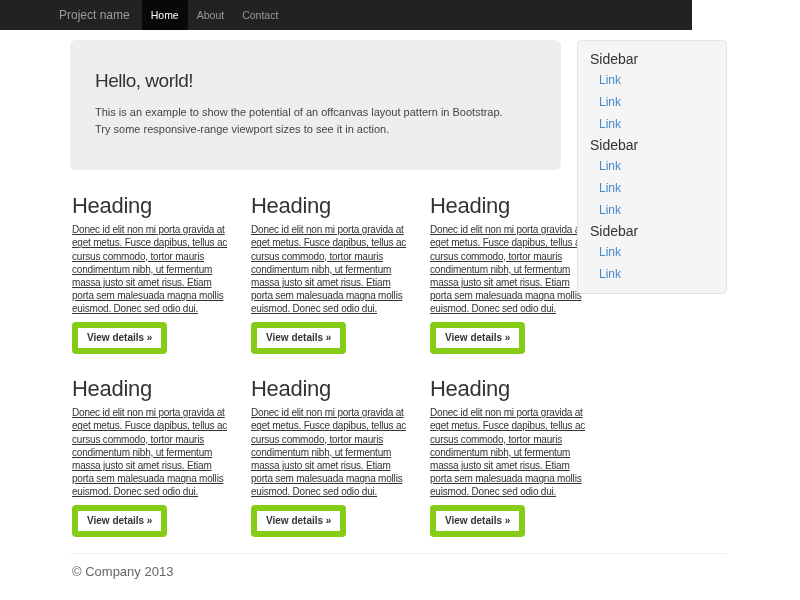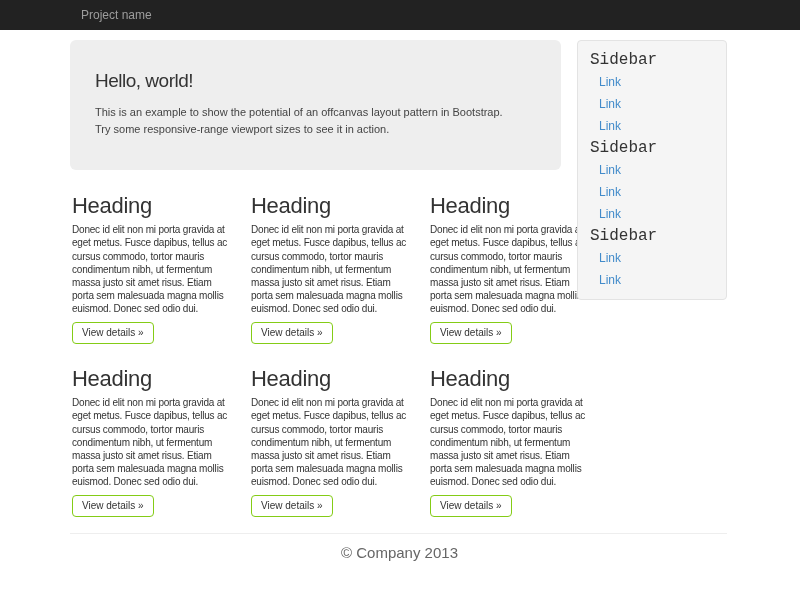--- a/index.html
+++ b/index.html
@@ -10,22 +10,22 @@
     color:#333333;
     overflow:hidden;
   }
 
   
   .navbar {
     height:30px;
     background:#222222;
     display:flex;
     align-items:stretch;
-    padding-left:70px;
-    width:800px;
+    padding-left:48px;
+    width:692px;
   }
   .brand {
     color:#9d9d9d;
     font-size:12px;
     line-height:30px;
     padding:0 12px 0 11px;
     white-space:nowrap;
     cursor:pointer;
   }
   .nav { display:flex; list-style:none; }
@@ -87,74 +87,78 @@
     margin-bottom:5px;
   }
   .card p {
     font-size:10px;
     line-height:13.2px;
     letter-spacing:-0.2px;
     color:#333333;
     height:93px;
     overflow:hidden;
     margin-bottom:6px;
+    text-decoration:underline;
   }
   .btn {
     display:inline-block;
     background:#ffffff;
-    border:1px solid #84cc16;
+    border:6px solid #84cc16;
     border-radius:4px;
     padding:3px 9px;
     font-size:10px;
-    font-weight:400;
+    font-weight:700;
     line-height:14px;
     color:#333333;
     cursor:pointer;
     font-family:"Liberation Sans", sans-serif;
   }
 
   
   .sidebar-box {
     width:150px;
     background:#f5f5f5;
     border:1px solid #e3e3e3;
     border-radius:4px;
     padding:8px 0;
   }
   .sb-header {
-    font-size:16px;
+    font-size:14px;
     color:#333333;
     padding:2px 12px 2px 12px;
-    font-family:Liberation Mono, monospace;
   }
   .sb-link {
     font-size:12px;
     color:#428bca;
     padding:4px 12px 4px 21px;
     cursor:pointer;
   }
 
   
   .page hr {
     border:none;
     border-top:1px solid #eeeeee;
     margin:16px 0 0;
   }
   .footer {
     padding:10px 0 0 2px;
-    font-size:15px;
+    font-size:13px;
     color:#666666;
-    text-align:center;
   }
 </style>
 </head>
 <body>
 
 <nav class="navbar">
   <a class="brand">Project name</a>
+  <ul class="nav">
+    <li class="nav-item active">Home</li>
+    <li class="nav-item">About</li>
+    <li class="nav-item">Contact</li>
+  </ul>
 </nav>
 
 <div class="page">
   <div class="content-row">
 
     <div class="main-col">
 
       <div class="jumbotron">
         <h1>Hello, world!</h1>
         <p>This is an example to show the potential of an offcanvas layout pattern in Bootstrap. Try some responsive-range viewport sizes to see it in action.</p>

